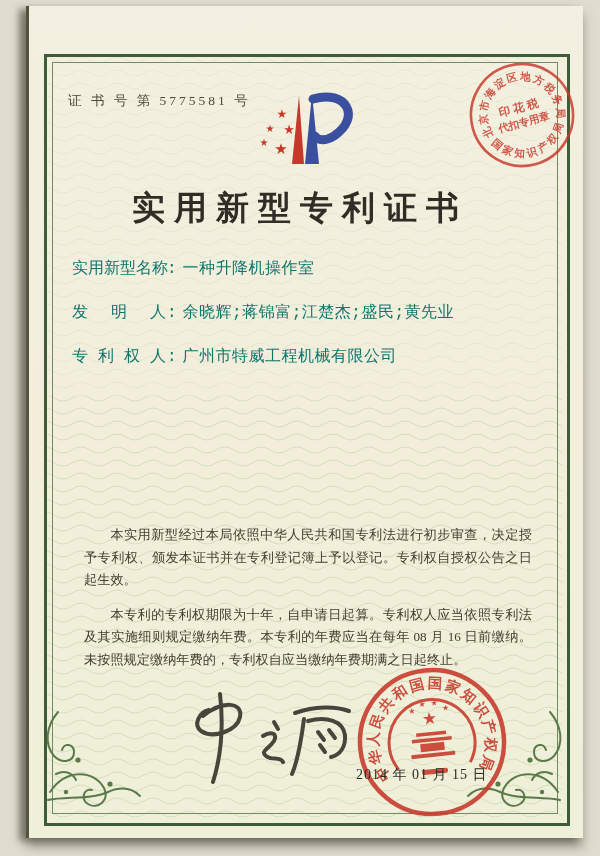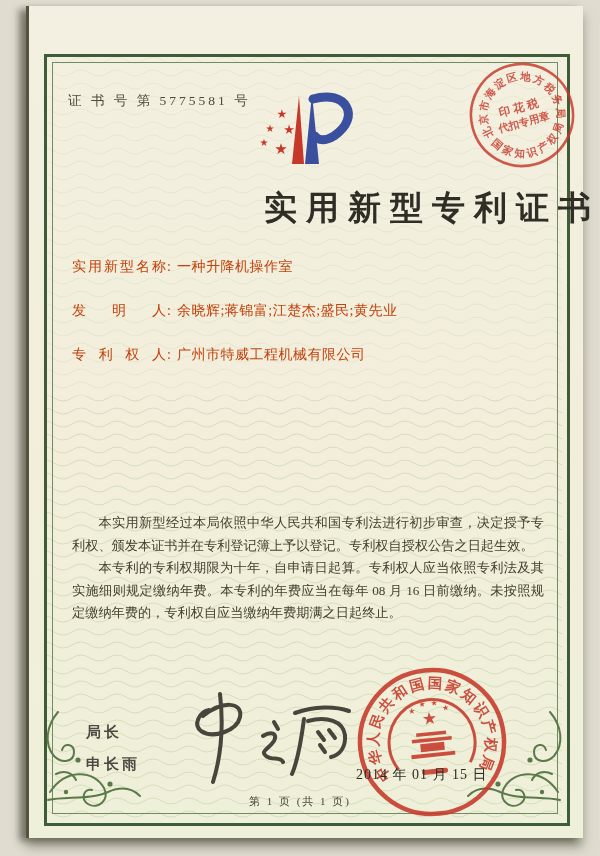--- a/index.html
+++ b/index.html
@@ -12,31 +12,31 @@
          box-shadow:-7px 3px 7px rgba(60,58,45,.55), 0 9px 10px rgba(90,88,70,.5);}
   
   .frame-outer{position:absolute;left:44px;top:54px;width:520px;height:766px;
                border:3px solid #3f5c38;}
   .frame-inner{position:absolute;left:52px;top:62px;width:504px;height:750px;
                border:1px solid #728c61;}
   .waves{position:absolute;left:0;top:0;pointer-events:none;}
   .cert-number{position:absolute;left:68px;top:92px;font-size:13.5px;color:#4e4a3e;
                letter-spacing:3px;}
   .logo-box{position:absolute;left:244px;top:84px;}
-  .title{position:absolute;left:0;top:186px;width:100%;text-align:right;
+  .title{position:absolute;left:0;top:186px;width:100%;text-align:center;
          font-size:33px;font-weight:bold;color:#2f2d26;letter-spacing:9px;}
   .fields{position:absolute;left:72px;top:258px;width:478px;}
-  .field-row{height:27px;margin-bottom:17px;font-size:14px;color:#c2410c;white-space:nowrap;}
+  .field-row{height:27px;margin-bottom:17px;font-size:16px;color:#0f766e;white-space:nowrap;font-family:Liberation Mono, monospace;}
   .f-label{display:inline-block;width:94px;text-align:justify;text-align-last:justify;
            -moz-text-align-last:justify;vertical-align:top;}
   .f-colon{display:inline-block;margin:0 6px 0 1px;}
   .f-value{letter-spacing:.5px;}
   .paras{position:absolute;left:72px;top:512px;width:472px;font-size:13.2px;
          line-height:22.5px;color:#44402f;text-align:justify;}
-  .paras p{margin:0;text-indent:2em;}
+  .paras p{margin:12px;text-indent:2em;}
   .officer{position:absolute;left:86px;top:716px;font-family:"Liberation Sans","DejaVu Sans",sans-serif;
            font-size:15px;font-weight:600;color:#4c4b43;letter-spacing:3px;line-height:32px;}
   .sig-box{position:absolute;left:175px;top:686px;}
   .issue-date{position:absolute;left:356px;top:766px;font-size:14px;color:#2d2b24;
               letter-spacing:1px;z-index:6;}
   .page-footer{position:absolute;left:0;top:794px;width:100%;text-align:center;
                font-size:11px;color:#4a4638;letter-spacing:2px;}
   .seal-svg{position:absolute;pointer-events:none;}
 </style>
 </head>
@@ -95,24 +95,20 @@
       <div class="field-row"><span class="f-label">实用新型名称</span><span class="f-colon">:</span><span class="f-value">一种升降机操作室</span></div>
       <div class="field-row"><span class="f-label">发明人</span><span class="f-colon">:</span><span class="f-value">余晓辉;蒋锦富;江楚杰;盛民;黄先业</span></div>
       <div class="field-row"><span class="f-label">专利权人</span><span class="f-colon">:</span><span class="f-value">广州市特威工程机械有限公司</span></div>
     </div>
 
   <div class="paras" id="paras">
       <p>本实用新型经过本局依照中华人民共和国专利法进行初步审查，决定授予专利权、颁发本证书并在专利登记簿上予以登记。专利权自授权公告之日起生效。</p>
       <p>本专利的专利权期限为十年，自申请日起算。专利权人应当依照专利法及其实施细则规定缴纳年费。本专利的年费应当在每年 08 月 16 日前缴纳。未按照规定缴纳年费的，专利权自应当缴纳年费期满之日起终止。</p>
     </div>
 
-  <div class="officer">
-    <div>局长</div>
-    <div>申长雨</div>
-  </div>
 
   <svg class="sig-box" width="195" height="108">
     <g fill="none" stroke="#35332c" stroke-width="4" stroke-linecap="round" opacity="0.9">
       <path d="M28,30 C48,14 68,16 65,31 C62,45 38,53 26,45 C18,39 24,26 34,24"></path>
       <path d="M45,8 C48,34 48,64 38,96"></path>
       <path d="M99,36 l4,7"></path>
       <path d="M88,50 C96,45 103,47 99,55 C93,64 85,65 91,70 C97,75 105,70 108,76"></path>
       <path d="M120,27 C140,20 160,20 174,25"></path>
       <path d="M129,33 C126,56 123,74 117,88"></path>
       <path d="M133,35 C152,30 168,35 170,49 C171,61 165,69 156,71"></path>
@@ -180,15 +176,14 @@
           <text x="23.0" y="30.9" transform="rotate(-36.7 23.0 30.9)" font-size="10.5" fill="#c6382a" text-anchor="middle" dominant-baseline="central">权</text>
           <text x="31.5" y="22.1" transform="rotate(-55.0 31.5 22.1)" font-size="10.5" fill="#c6382a" text-anchor="middle" dominant-baseline="central">局</text>
         </g>
       <text x="0" y="-4" font-size="11.5" fill="#c6382a" text-anchor="middle" font-weight="bold" letter-spacing="3">印花税</text>
       <text x="0" y="11" font-size="10.5" fill="#c6382a" text-anchor="middle" font-weight="bold">代扣专用章</text>
     </g>
   </svg>
 
   <div class="issue-date">2014 年 01 月 15 日</div>
 
-  <div class="page-footer">第 1 页 (共 1 页)</div>
 
 </div>
 
 </body></html>

